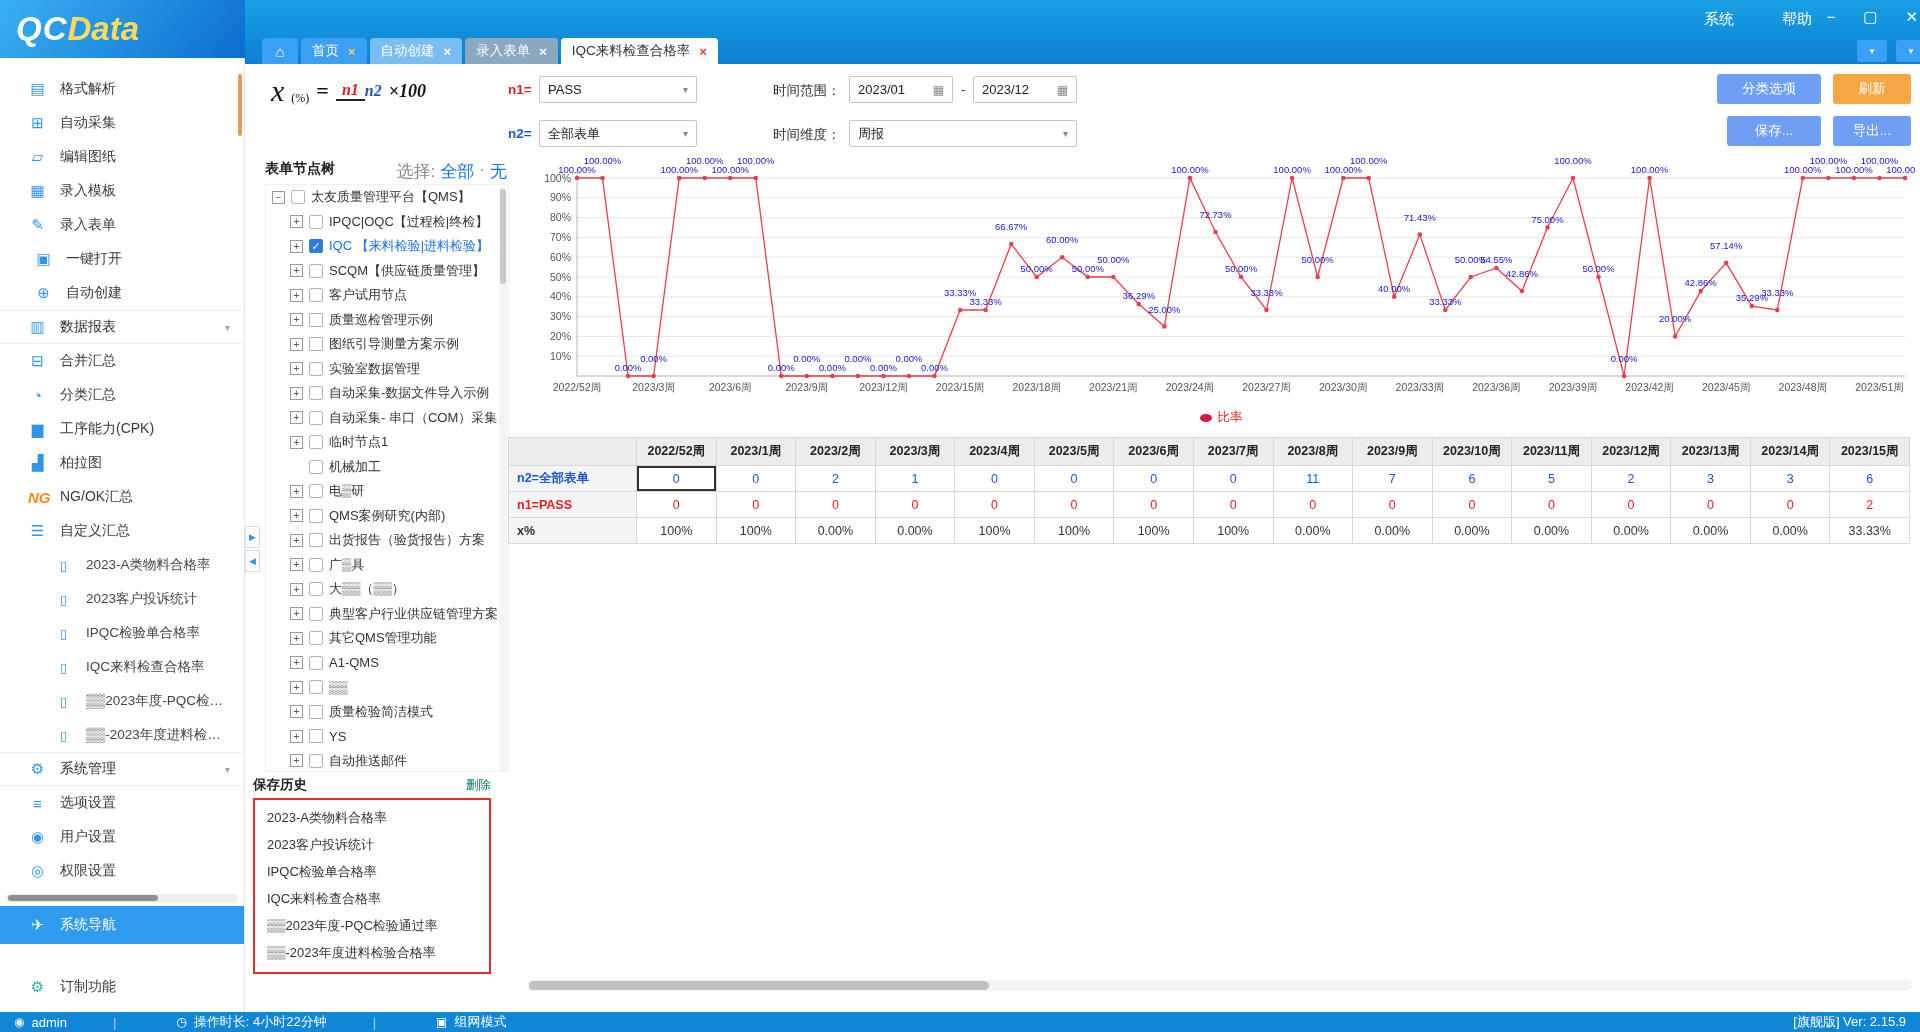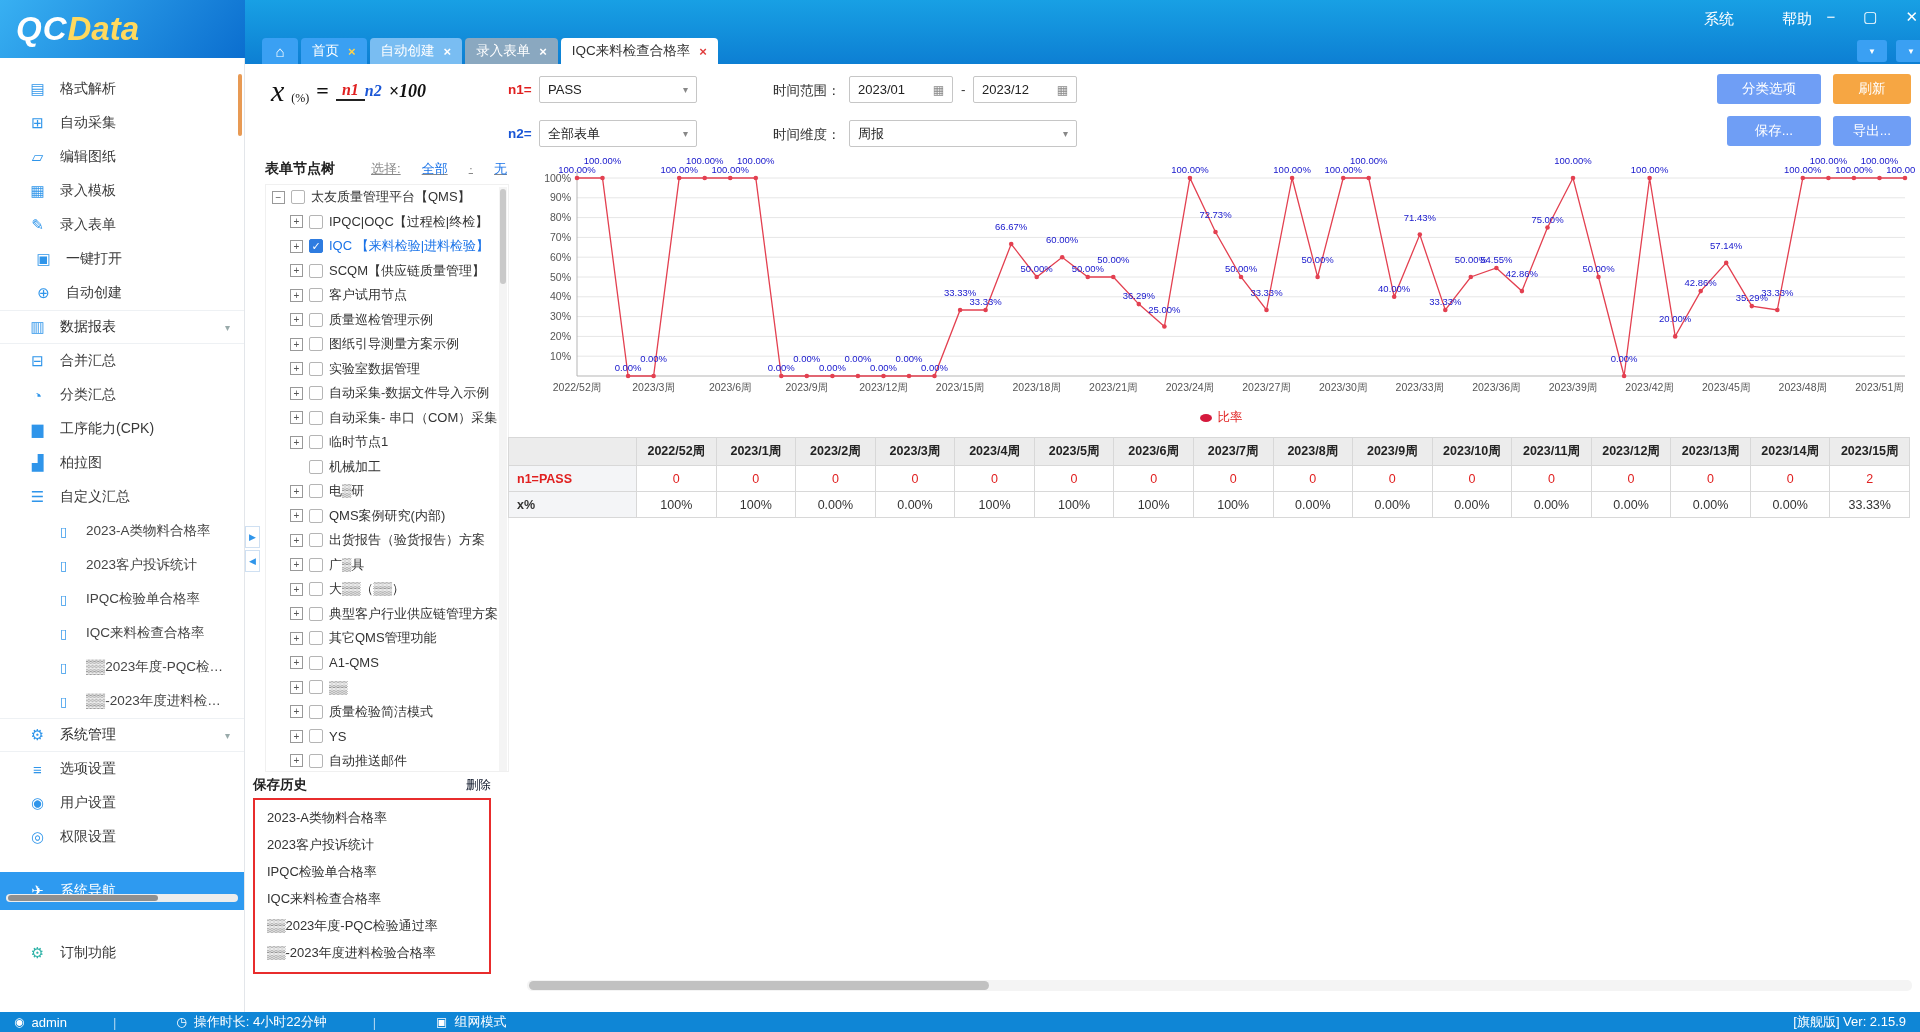--- a/index.html
+++ b/index.html
@@ -68,37 +68,37 @@
   .selectbox .caret{margin-left:auto;color:#888;font-size:10px;}
   .datebox .cal{margin-left:auto;color:#8a8a8a;font-size:12px;}
   .btn{position:absolute;height:30px;border:none;border-radius:3px;color:#fff;font-size:13.5px;cursor:pointer;
     font-family:inherit;}
   .btn.blue-btn{background:#6f9ef5;}
   .btn.orange-btn{background:#f6a643;}
 
   
   #tree-header{position:absolute;left:20px;top:96px;width:242px;display:flex;align-items:flex-start;}
   #tree-title{font-size:14px;font-weight:bold;color:#222;}
-  #tree-sel{margin-left:auto;font-size:13px;color:#888;display:flex;gap:21px;text-decoration:underline;}
+  #tree-sel{margin-left:auto;font-size:17px;color:#888;display:flex;gap:5px;}
   #tree-sel .lnk{color:#1a73e8;cursor:pointer;}
   #tree-box{position:absolute;left:20px;top:120px;width:244px;height:588px;overflow:hidden;border:1px solid #f0f0f0;}
   .tree-node{height:24.5px;display:flex;align-items:center;gap:6px;font-size:13px;color:#333;white-space:nowrap;}
   .expander{width:13px;height:13px;border:1px solid #999;background:#fff;font-size:10px;line-height:11px;text-align:center;color:#555;flex:0 0 13px;}
   .expander-spacer{width:13px;flex:0 0 13px;}
   .cbx{width:14px;height:14px;border:1px solid #b5b5b5;border-radius:2px;background:#fff;flex:0 0 14px;
     font-size:11px;line-height:13px;text-align:center;color:#fff;}
   .cbx.on{background:#2e7ce0;border-color:#2e7ce0;}
   .tlabel.hl{color:#1a73e8;}
   #tree-vscroll{position:absolute;right:1px;top:2px;width:8px;height:584px;background:#f4f4f4;}
   #tree-vscroll .thumb{position:absolute;left:1px;top:2px;width:6px;height:95px;background:#c9c9c9;border-radius:3px;}
 
   
   #hist-header{position:absolute;left:8px;top:712px;width:238px;display:flex;align-items:center;}
   #hist-title{font-size:13.5px;font-weight:bold;color:#222;}
-  #hist-del{margin-left:auto;font-size:12.5px;color:#0f172a;cursor:pointer;}
+  #hist-del{margin-left:auto;font-size:12.5px;color:#0f766e;cursor:pointer;}
   #hist-box{position:absolute;left:8px;top:734px;width:238px;height:176px;border:2px solid #e82c2c;background:#fff;padding:4px 0;}
   .hist-item{height:27px;line-height:27px;padding-left:12px;font-size:13px;color:#333;white-space:nowrap;overflow:hidden;}
 
   
   #chart{position:absolute;left:282px;top:94px;width:1388px;height:250px;}
   #chart svg{width:1388px;height:250px;}
   .ax{font-size:10.5px;fill:#555;}
   .dl{font-size:9.5px;fill:#1616cc;}
   #legend{position:absolute;left:282px;top:345px;width:1388px;text-align:center;font-size:12.5px;color:#e02020;}
   .leg-dot{display:inline-block;width:12px;height:8px;border-radius:50%;background:#d5193c;margin-right:6px;vertical-align:middle;}
@@ -216,20 +216,24 @@
         <span class="ic">◔</span>
         <span class="side-label">分类汇总</span>
       </div>
       <div class="side-item tool">
         <span class="ic">▆</span>
         <span class="side-label">工序能力(CPK)</span>
       </div>
       <div class="side-item tool">
         <span class="ic">▟</span>
         <span class="side-label">柏拉图</span>
+      </div>
+      <div class="side-item tool">
+        <span class="ic icNG" style="color: rgb(240, 140, 30);">NG</span>
+        <span class="side-label">NG/OK汇总</span>
       </div>
       <div class="side-item tool">
         <span class="ic">☰</span>
         <span class="side-label">自定义汇总</span>
       </div>
       <div class="side-item file">
         <span class="ic">▯</span>
         <span class="side-label">2023-A类物料合格率</span>
       </div>
       <div class="side-item file">
@@ -649,20 +653,39 @@
           <th>2023/10周</th>
           <th>2023/11周</th>
           <th>2023/12周</th>
           <th>2023/13周</th>
           <th>2023/14周</th>
           <th>2023/15周</th>
         </tr>
       </thead>
     <tbody>
         <tr>
+          <td class="rowlab" style="color: rgb(26, 86, 214);">n2=全部表单</td>
+          <td class="sel" style="color: rgb(26, 86, 214);">0</td>
+          <td style="color: rgb(26, 86, 214);">0</td>
+          <td style="color: rgb(26, 86, 214);">2</td>
+          <td style="color: rgb(26, 86, 214);">1</td>
+          <td style="color: rgb(26, 86, 214);">0</td>
+          <td style="color: rgb(26, 86, 214);">0</td>
+          <td style="color: rgb(26, 86, 214);">0</td>
+          <td style="color: rgb(26, 86, 214);">0</td>
+          <td style="color: rgb(26, 86, 214);">11</td>
+          <td style="color: rgb(26, 86, 214);">7</td>
+          <td style="color: rgb(26, 86, 214);">6</td>
+          <td style="color: rgb(26, 86, 214);">5</td>
+          <td style="color: rgb(26, 86, 214);">2</td>
+          <td style="color: rgb(26, 86, 214);">3</td>
+          <td style="color: rgb(26, 86, 214);">3</td>
+          <td style="color: rgb(26, 86, 214);">6</td>
+        </tr>
+        <tr>
           <td class="rowlab" style="color: rgb(224, 32, 32);">n1=PASS</td>
           <td style="color: rgb(224, 32, 32);">0</td>
           <td style="color: rgb(224, 32, 32);">0</td>
           <td style="color: rgb(224, 32, 32);">0</td>
           <td style="color: rgb(224, 32, 32);">0</td>
           <td style="color: rgb(224, 32, 32);">0</td>
           <td style="color: rgb(224, 32, 32);">0</td>
           <td style="color: rgb(224, 32, 32);">0</td>
           <td style="color: rgb(224, 32, 32);">0</td>
           <td style="color: rgb(224, 32, 32);">0</td>

